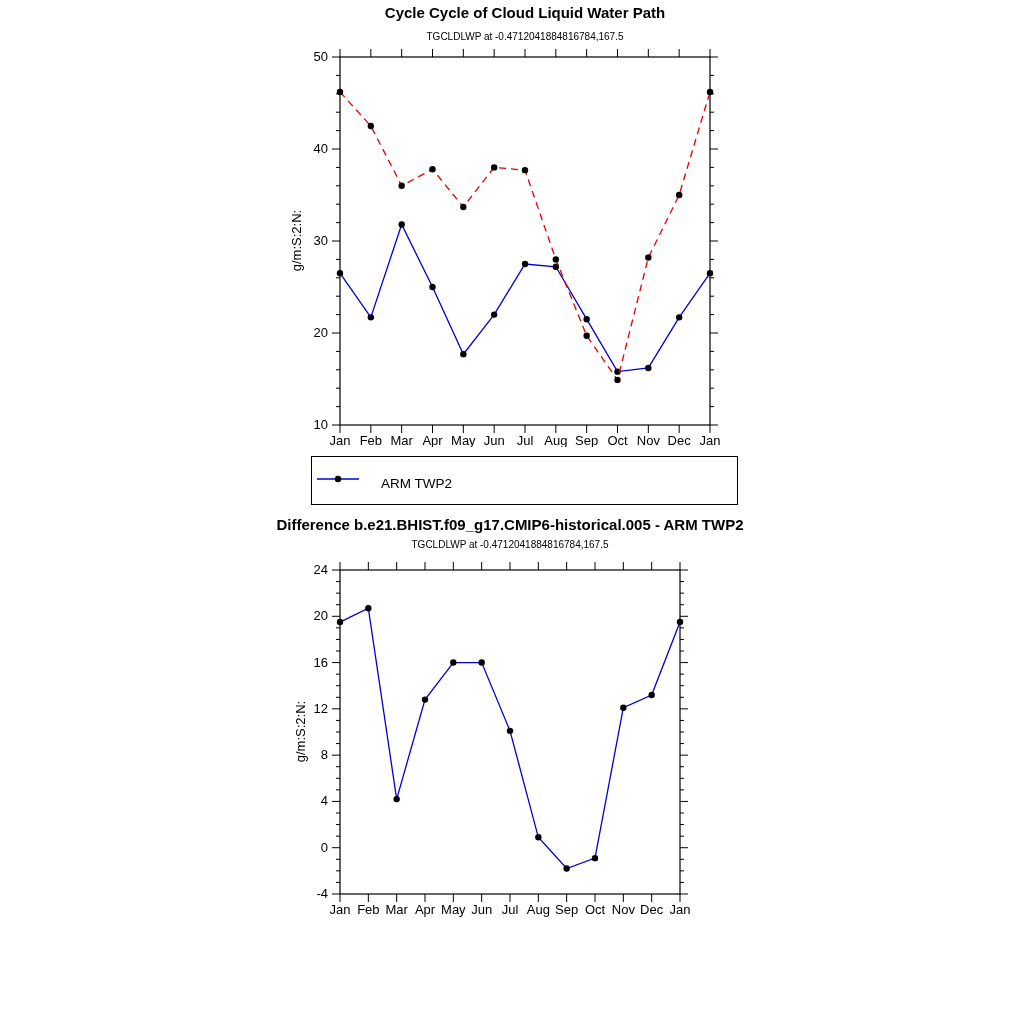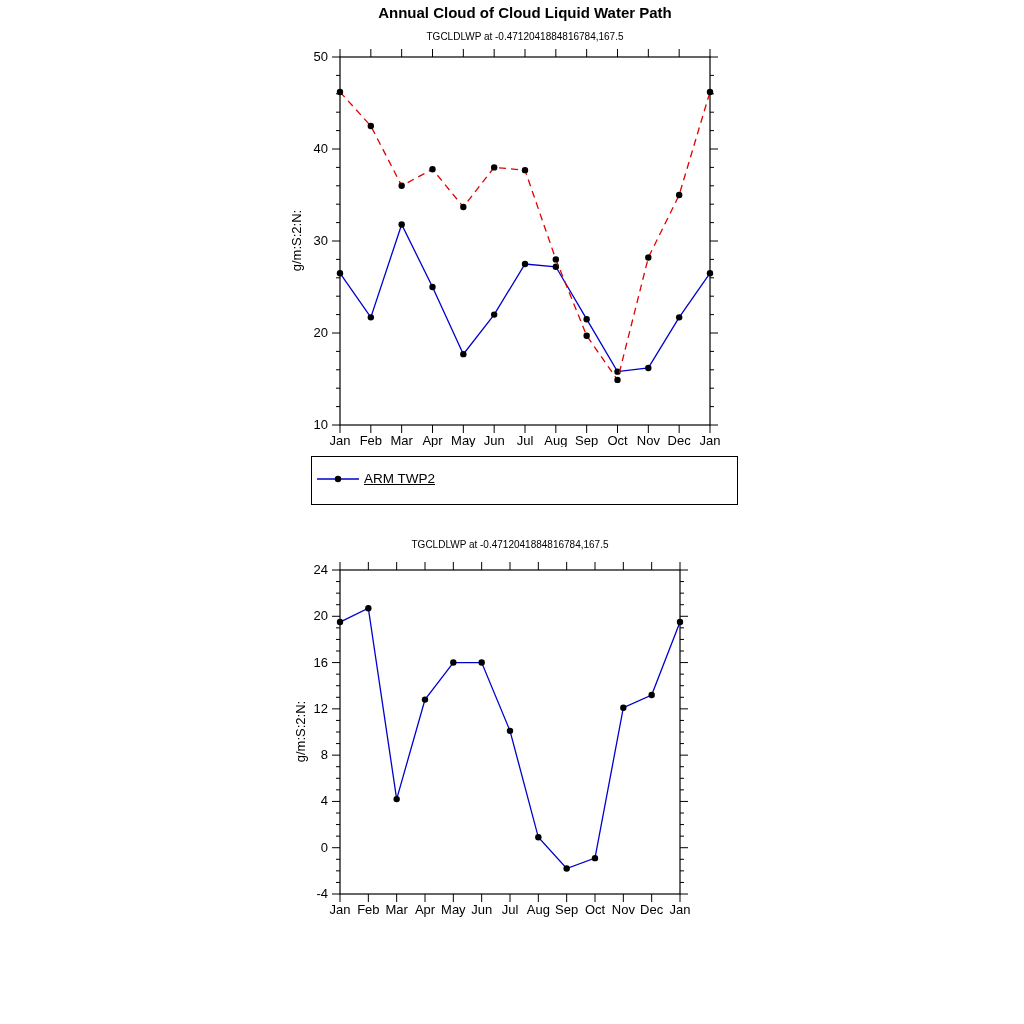--- a/index.html
+++ b/index.html
@@ -53,36 +53,35 @@
     border: 1px solid #000;
     box-sizing: border-box;
     padding: 3px 4px;
     display: flex;
     flex-direction: column;
     justify-content: space-around;
     background: #ffffff;
   }
   .legend-row {
     display: flex;
-    align-items: flex-start;
-    gap: 4px;
+    align-items: flex-end;
+    gap: 21px;
     height: 20px;
-    text-decoration: underline;
   }
   .legend-label {
     font-size: 13.5px;
     white-space: nowrap;
   }
 </style>
 </head>
 <body>
 
 <div id="canvas">
 
-  <div class="chart-title" style="left:225px; top:4px;">Annual Cloud of Cloud Liquid Water Path</div>
+  <div class="chart-title" style="left:225px; top:4px;">Cycle Cycle of Cloud Liquid Water Path</div>
   <div class="chart-subtitle" style="left:225px; top:31px;">TGCLDLWP at -0.4712041884816784,167.5</div>
 
   <div class="ylabel" style="left:226px; top:233px;">g/m:S:2:N:</div>
 
   <div class="chart-host" style="left:285px; top:47px;"><svg width="470" height="400">
         <rect x="55" y="10" width="370" height="368" fill="none" stroke="#000000" stroke-width="1.2"></rect>
         <g stroke="#000" stroke-width="1">
           <line x1="55" y1="378" x2="47" y2="378"></line>
           <line x1="425" y1="378" x2="433" y2="378"></line>
           <line x1="55" y1="286" x2="47" y2="286"></line>
@@ -209,20 +208,21 @@
   <div class="legend-box">
     <div class="legend-row">
       <span><svg width="44" height="16">
             <line x1="1" y1="8" x2="43" y2="8" stroke="#0000cd" stroke-width="1.4"></line>
             <circle cx="22" cy="8" r="3.2" fill="#000"></circle>
           </svg></span>
       <span class="legend-label">ARM TWP2</span>
     </div>
   </div>
 
+  <div class="chart-title" style="left:210px; top:516px;">Difference b.e21.BHIST.f09_g17.CMIP6-historical.005 - ARM TWP2</div>
   <div class="chart-subtitle" style="left:210px; top:539px;">TGCLDLWP at -0.4712041884816784,167.5</div>
 
   <div class="ylabel" style="left:230px; top:724px;">g/m:S:2:N:</div>
 
   <div class="chart-host" style="left:285px; top:560px;"><svg width="440" height="365">
         <rect x="55" y="10" width="340" height="324" fill="none" stroke="#000000" stroke-width="1.2"></rect>
         <g stroke="#000" stroke-width="1">
           <line x1="55" y1="334" x2="47" y2="334"></line>
           <line x1="395" y1="334" x2="403" y2="334"></line>
           <line x1="55" y1="287.7142857142857" x2="47" y2="287.7142857142857"></line>

